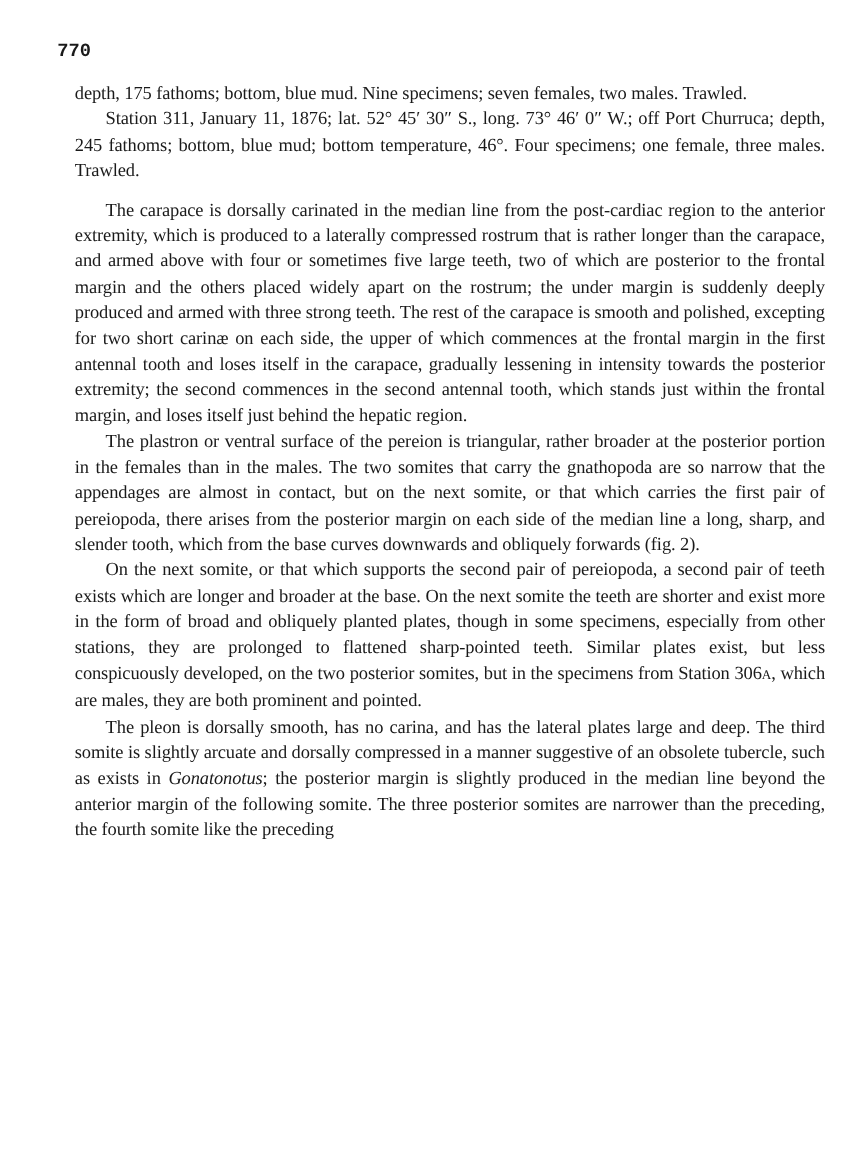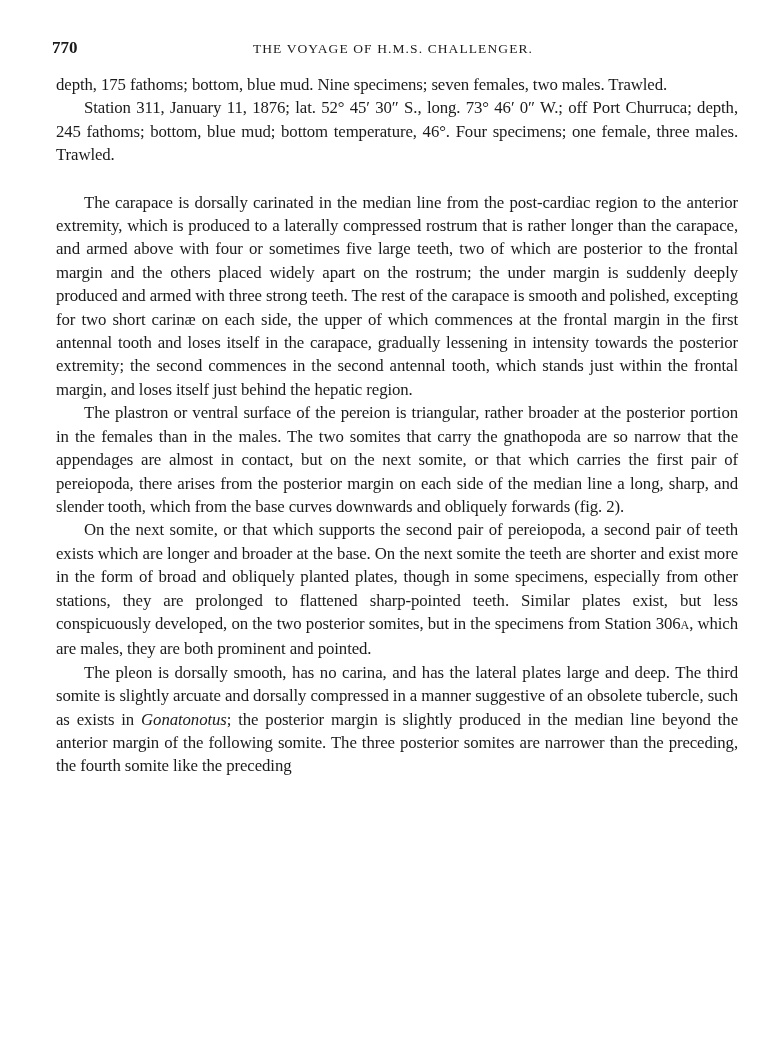--- a/index.html
+++ b/index.html
@@ -25,69 +25,68 @@
       position: absolute;
       top: 38px;
       left: 0;
       width: 682px;
       height: 24px;
     }
     .page-number {
       position: absolute;
       left: 0;
       top: 0;
-      font-family: Liberation Serif, serif;
+      font-family: Liberation Mono, monospace;
       font-weight: bold;
       font-size: 17px;
     }
     .running-title {
       position: absolute;
       left: 0;
       width: 682px;
       top: 3px;
       text-align: center;
       font-family: "Liberation Serif", serif;
       font-size: 13.5px;
       letter-spacing: 1.1px;
     }
     .body-text {
       position: absolute;
       top: 73px;
-      left: 4px;
+      left: 16px;
       width: 682px;
       font-family: "Liberation Serif", serif;
       font-size: 16.8px;
       line-height: 23.4px;
       text-align: justify;
       letter-spacing: -0.1px;
     }
     .body-text p {
       margin: 0;
       text-indent: 28px;
     }
     .body-text p.no-indent {
       text-indent: 0;
     }
     .body-text p.section-gap {
-      margin-top: 24px;
+      margin-top: 12px;
     }
     .sc {
       font-size: 12px;
     }
     .italic {
       font-style: italic;
     }
   </style>
 </head>
 <body>
 
 <div class="page">
   <div class="running-head">
     <span class="page-number">770</span>
-    <div class="running-title">THE VOYAGE OF H.M.S. CHALLENGER.</div>
   </div>
 
   <div class="body-text">
     <p class="no-indent">depth, 175 fathoms; bottom, blue mud.  Nine specimens; seven females, two males. Trawled.</p>
     <p>Station 311, January 11, 1876; lat. 52° 45′ 30″ S., long. 73° 46′ 0″ W.; off Port Churruca; depth, 245 fathoms; bottom, blue mud; bottom temperature, 46°.  Four specimens; one female, three males.  Trawled.</p>
 
     <p class="section-gap">The carapace is dorsally carinated in the median line from the post-cardiac region to the anterior extremity, which is produced to a laterally compressed rostrum that is rather longer than the carapace, and armed above with four or sometimes five large teeth, two of which are posterior to the frontal margin and the others placed widely apart on the rostrum; the under margin is suddenly deeply produced and armed with three strong teeth.  The rest of the carapace is smooth and polished, excepting for two short carinæ on each side, the upper of which commences at the frontal margin in the first antennal tooth and loses itself in the carapace, gradually lessening in intensity towards the posterior extremity; the second commences in the second antennal tooth, which stands just within the frontal margin, and loses itself just behind the hepatic region.</p>
     <p>The plastron or ventral surface of the pereion is triangular, rather broader at the posterior portion in the females than in the males.  The two somites that carry the gnathopoda are so narrow that the appendages are almost in contact, but on the next somite, or that which carries the first pair of pereiopoda, there arises from the posterior margin on each side of the median line a long, sharp, and slender tooth, which from the base curves downwards and obliquely forwards (fig. 2).</p>
     <p><span>On the next somite, or that which supports the second pair of pereiopoda, a second pair of teeth exists which are longer and broader at the base.  On the next somite the teeth are shorter and exist more in the form of broad and obliquely planted plates, though in some specimens, especially from other stations, they are prolonged to flattened sharp-pointed teeth.  Similar plates exist, but less conspicuously developed, on the two posterior somites, but in the specimens from Station 306</span><span class="sc">A</span><span>, which are males, they are both prominent and pointed.</span></p>
     <p><span>The pleon is dorsally smooth, has no carina, and has the lateral plates large and deep. The third somite is slightly arcuate and dorsally compressed in a manner suggestive of an obsolete tubercle, such as exists in </span><span class="italic">Gonatonotus</span><span>; the posterior margin is slightly produced in the median line beyond the anterior margin of the following somite.  The three posterior somites are narrower than the preceding, the fourth somite like the preceding</span></p>

